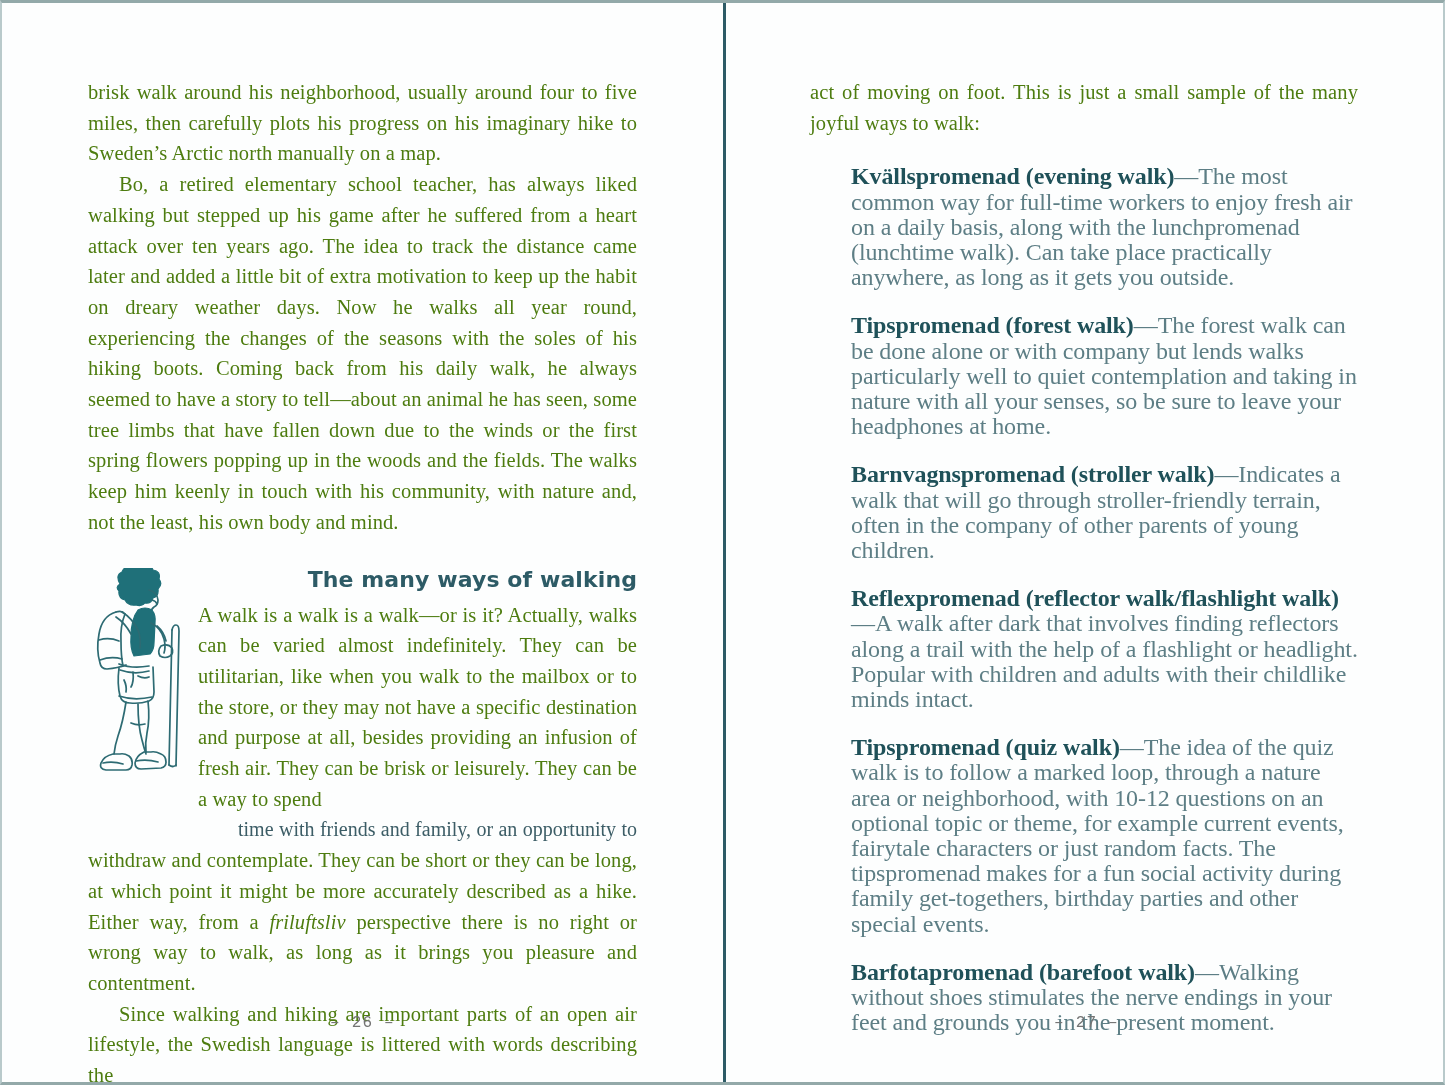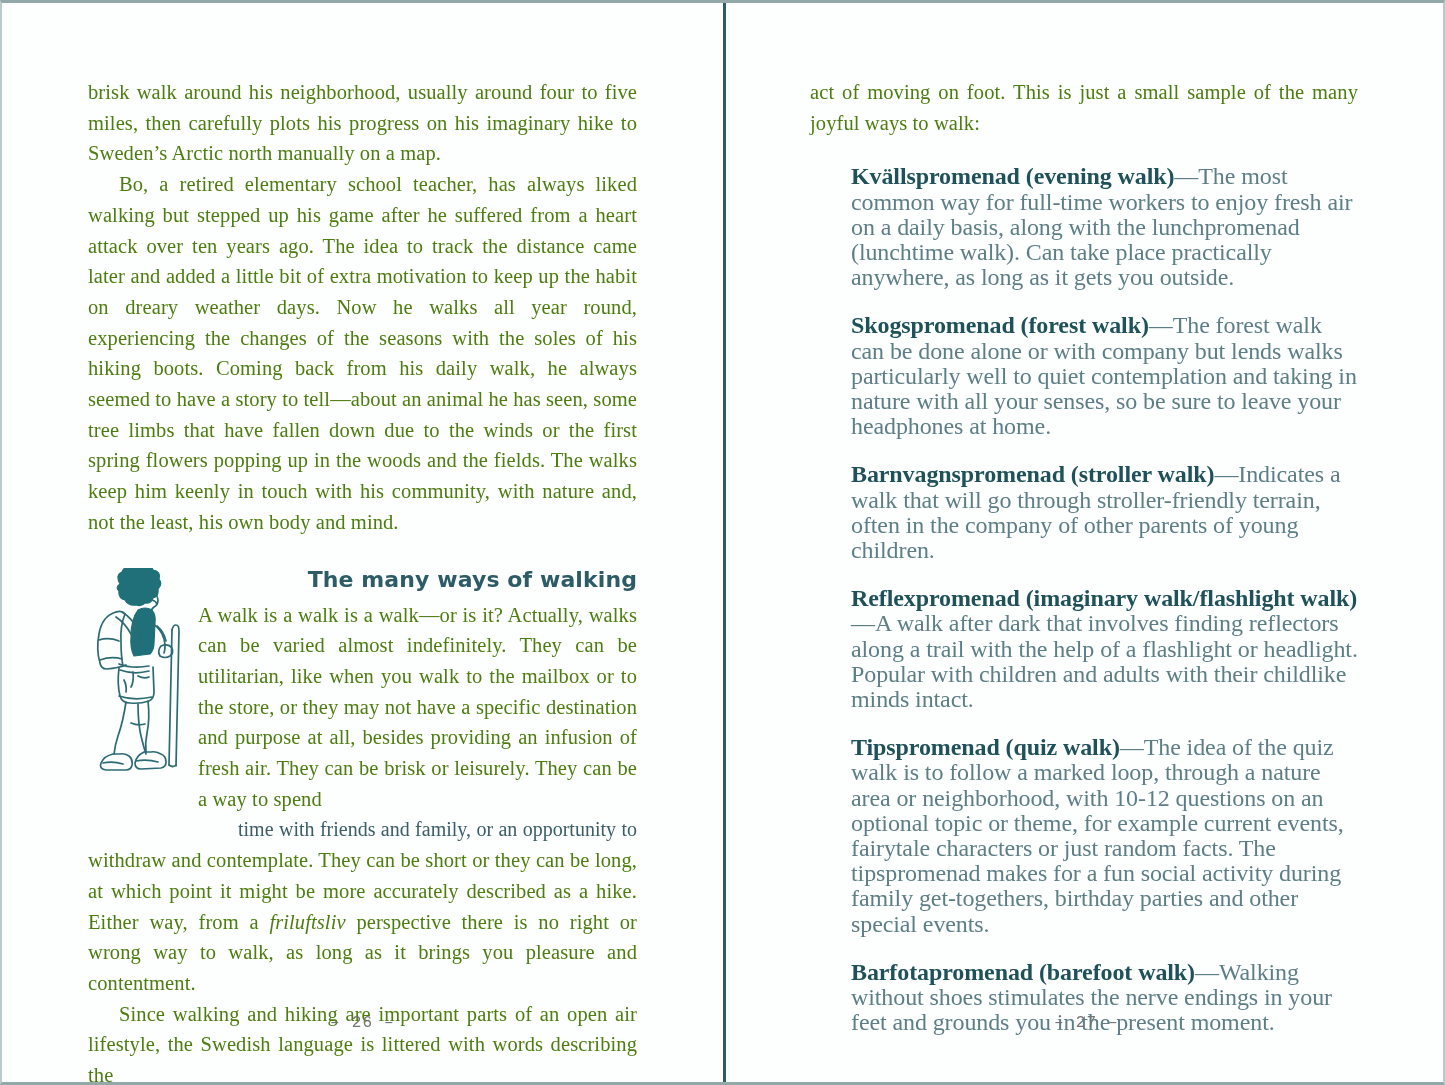--- a/index.html
+++ b/index.html
@@ -233,23 +233,23 @@
     <div class="folio">– 26 –</div>
   </div>
 
   <div class="page page-right">
     <div class="page-body-right">
 
       <p class="serif-p">act of moving on foot. This is just a small sample of the many joyful ways to walk:</p>
 
       <div class="list-wrap" id="walks-list">
           <p class="walk-item"><span class="walk-term">Kvällspromenad (evening walk)</span><span>—The most common way for full-time workers to enjoy fresh air on a daily basis, along with the lunchpromenad (lunchtime walk). Can take place practically anywhere, as long as it gets you outside.</span></p>
-          <p class="walk-item"><span class="walk-term">Skogspromenad (forest walk)</span><span>—The forest walk can be done alone or with company but lends walks particularly well to quiet contemplation and taking in nature with all your senses, so be sure to leave your headphones at home.</span></p>
+          <p class="walk-item"><span class="walk-term">Tipspromenad (forest walk)</span><span>—The forest walk can be done alone or with company but lends walks particularly well to quiet contemplation and taking in nature with all your senses, so be sure to leave your headphones at home.</span></p>
           <p class="walk-item"><span class="walk-term">Barnvagnspromenad (stroller walk)</span><span>—Indicates a walk that will go through stroller-friendly terrain, often in the company of other parents of young children.</span></p>
-          <p class="walk-item"><span class="walk-term">Reflexpromenad (imaginary walk/flashlight walk)</span><span>—A walk after dark that involves finding reflectors along a trail with the help of a flashlight or headlight. Popular with children and adults with their childlike minds intact.</span></p>
+          <p class="walk-item"><span class="walk-term">Reflexpromenad (reflector walk/flashlight walk)</span><span>—A walk after dark that involves finding reflectors along a trail with the help of a flashlight or headlight. Popular with children and adults with their childlike minds intact.</span></p>
           <p class="walk-item"><span class="walk-term">Tipspromenad (quiz walk)</span><span>—The idea of the quiz walk is to follow a marked loop, through a nature area or neighborhood, with 10-12 questions on an optional topic or theme, for example current events, fairytale characters or just random facts. The tipspromenad makes for a fun social activity during family get-togethers, birthday parties and other special events.</span></p>
           <p class="walk-item"><span class="walk-term">Barfotapromenad (barefoot walk)</span><span>—Walking without shoes stimulates the nerve endings in your feet and grounds you in the present moment.</span></p>
         </div>
 
     </div>
 
     <div class="folio">– 27 –</div>
   </div>
 
 </div>

